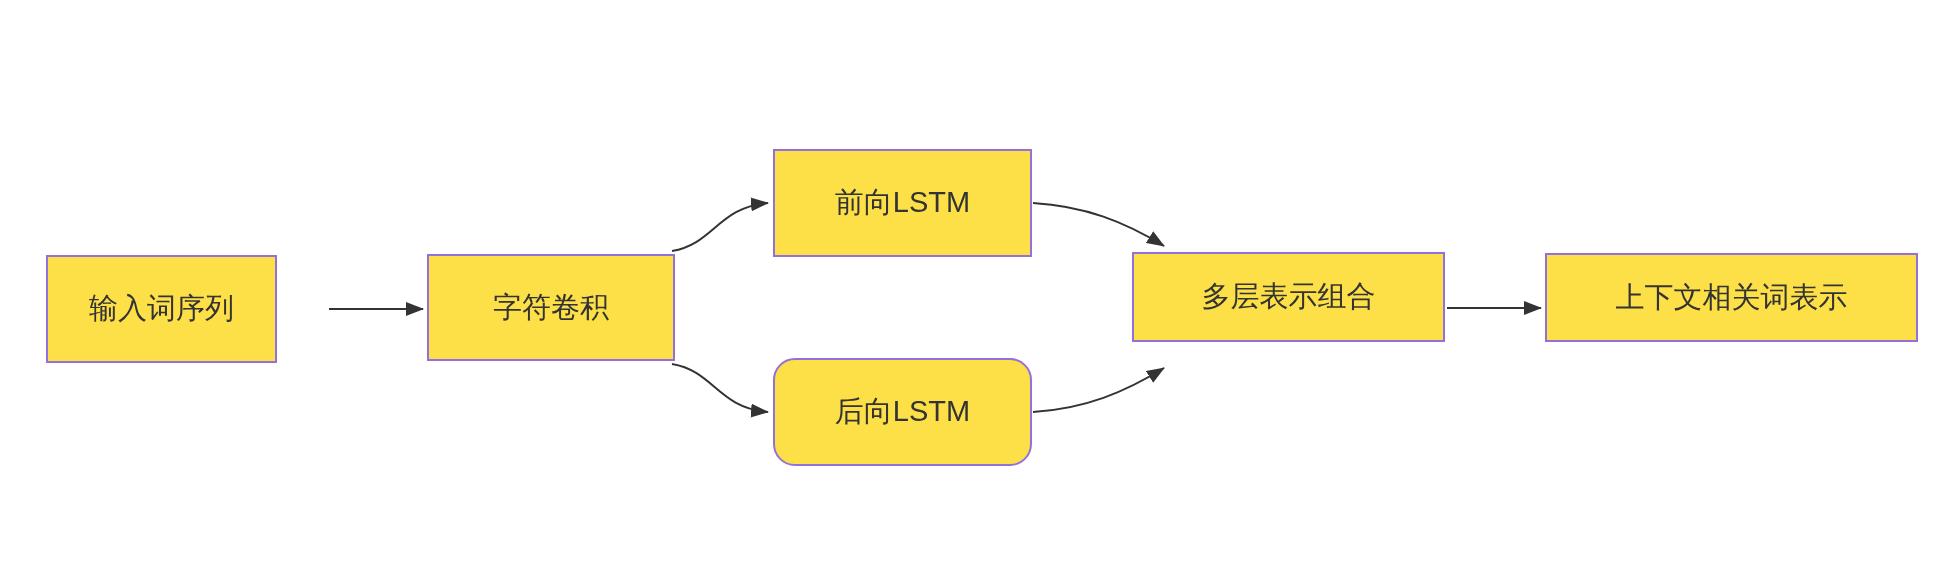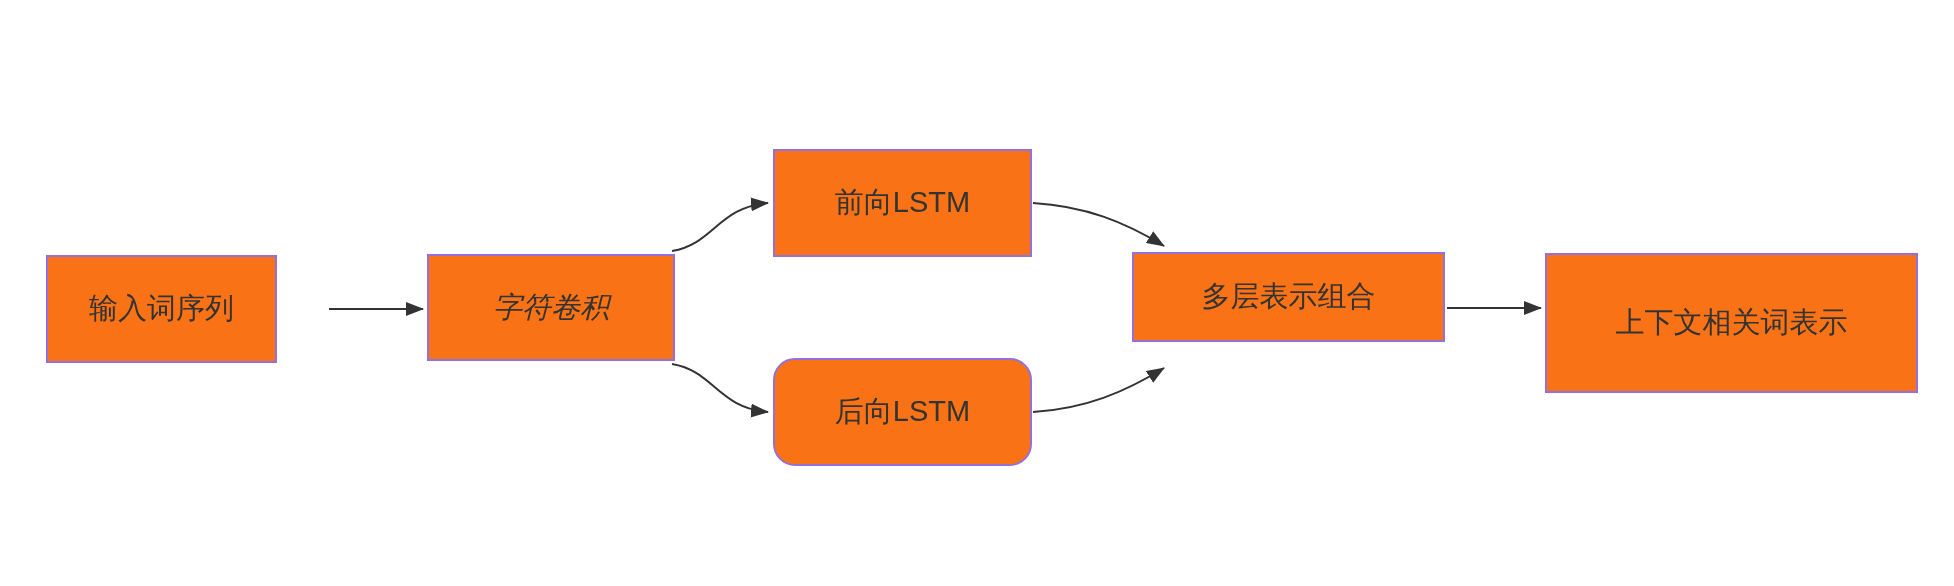--- a/index.html
+++ b/index.html
@@ -13,21 +13,21 @@
   }
   .edges-layer {
     position: absolute;
     left: 0; top: 0;
     width: 1954px;
     height: 586px;
   }
   .node {
     position: absolute;
     box-sizing: border-box;
-    background: #f97316;
+    background: #fde047;
     border: 2px solid #9370DB;
     color: #333333;
     font-size: 29px;
     display: flex;
     align-items: center;
     justify-content: center;
     text-align: center;
     white-space: nowrap;
   }
   .edge { stroke: #333333; stroke-width: 2; fill: none; }
@@ -46,23 +46,23 @@
     <path class="edge" d="M 329 309 H 423" marker-end="url(#arrowhead)"></path>
     <path class="edge" d="M 672 251 C 714 244, 718 207, 768 203" marker-end="url(#arrowhead)"></path>
     <path class="edge" d="M 672 364 C 714 371, 718 408, 768 412" marker-end="url(#arrowhead)"></path>
     <path class="edge" d="M 1033 203 C 1085 206, 1125 222, 1164 246" marker-end="url(#arrowhead)"></path>
     <path class="edge" d="M 1033 412 C 1085 409, 1125 392, 1164 368" marker-end="url(#arrowhead)"></path>
     <path class="edge" d="M 1447 308 H 1541" marker-end="url(#arrowhead)"></path>
   </svg>
 
   <div class="node" style="left:46px;  top:255px; width:231px; height:108px;">输入词序列</div>
 
-  <div class="node" style="left:427px; top:254px; width:248px; height:107px;font-style:italic;">字符卷积</div>
+  <div class="node" style="left:427px; top:254px; width:248px; height:107px;">字符卷积</div>
 
   <div class="node" style="left:773px; top:149px; width:259px; height:108px;">前向LSTM</div>
 
   <div class="node" style="left:773px; top:358px; width:259px; height:108px;border-radius:22px;">后向LSTM</div>
 
   <div class="node" style="left:1132px; top:252px; width:313px; height:90px;">多层表示组合</div>
 
-  <div class="node" style="left:1545px; top:253px; width:373px; height:140px;">上下文相关词表示</div>
+  <div class="node" style="left:1545px; top:253px; width:373px; height:89px;">上下文相关词表示</div>
 
 </div>
 
 </body></html>

